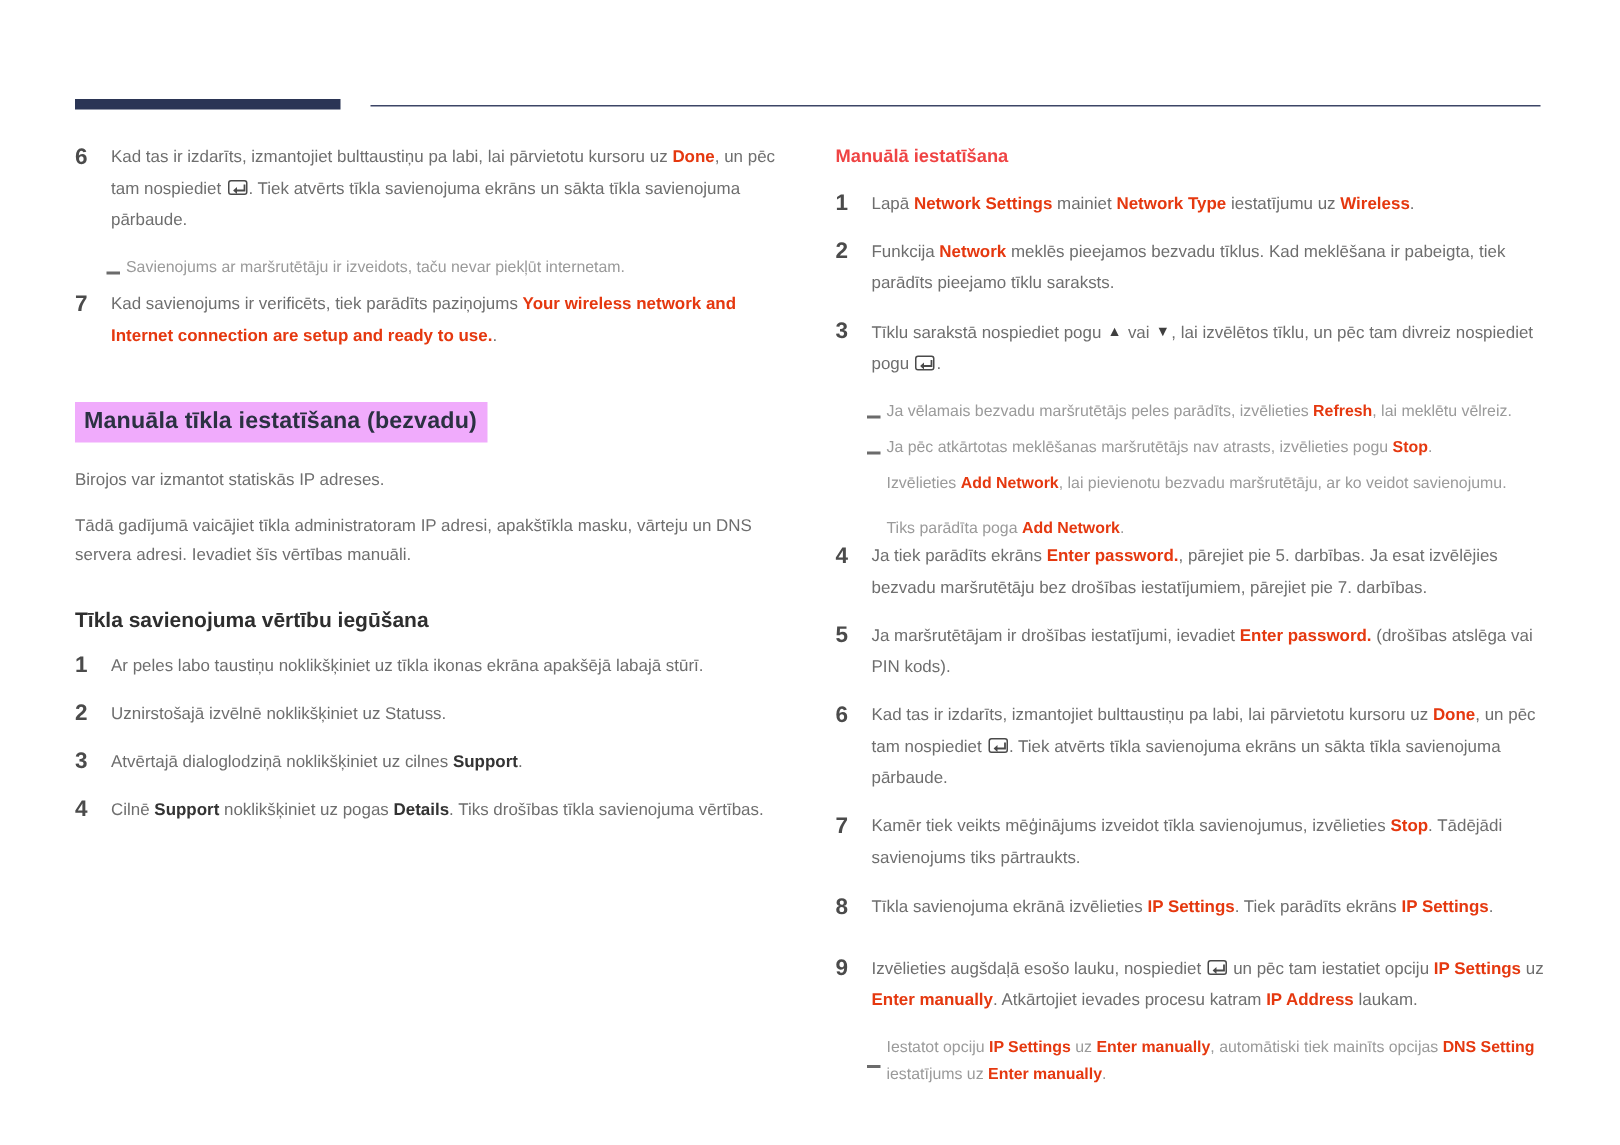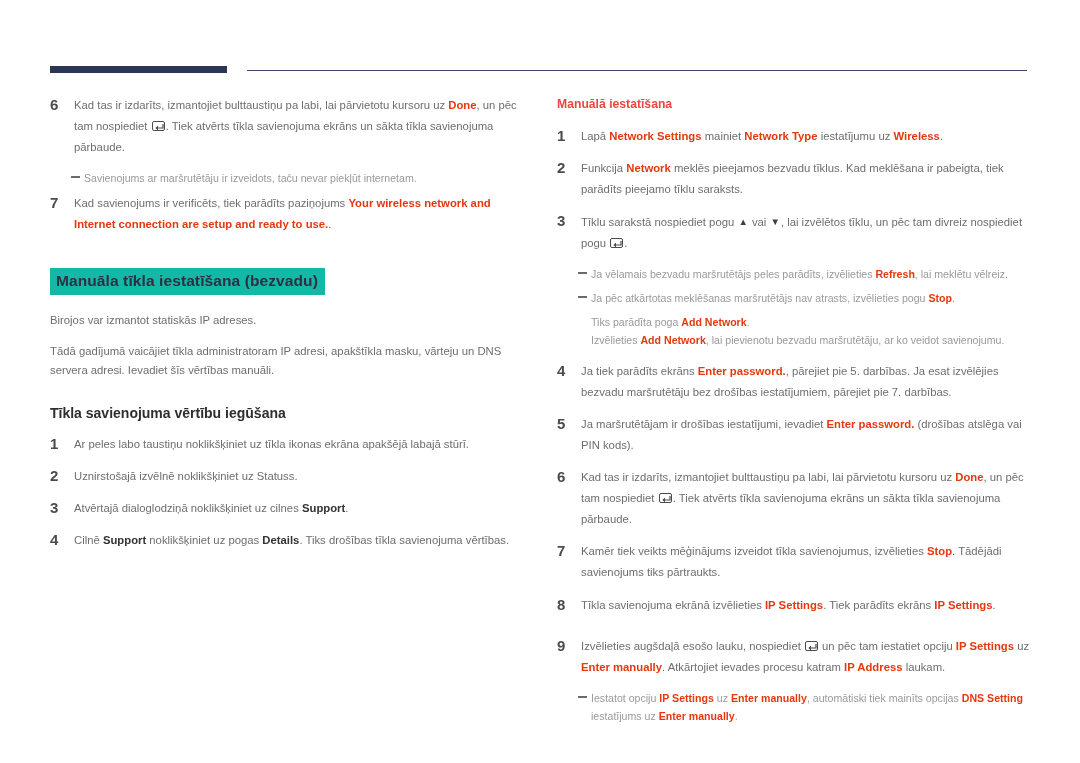--- a/index.html
+++ b/index.html
@@ -65,21 +65,21 @@
     line-height: 19px;
     color: #6e6e6e;
     margin: 0 0 12px 0;
   }
 
   h2.section-title {
     display: inline-block;
     font-size: 15.5px;
     font-weight: bold;
     color: #2b3142;
-    background: #14b8a6;
+    background: #f0abfc;
     padding: 3px 7px 4px 6px;
     margin: 22px 0 16px 0;
     line-height: 20px;
     letter-spacing: 0.1px;
   }
   h3.sub-title {
     font-size: 14px;
     font-weight: bold;
     color: #2e2e2e;
     margin: 24px 0 12px 0;
@@ -110,21 +110,21 @@
   .step-body {
     flex: 1 1 auto;
     font-size: 11.3px;
     line-height: 21px;
     color: #6e6e6e;
   }
 
   
   .note {
     display: flex;
-    align-items: flex-start;
+    align-items: center;
     margin: 5px 0 6px 21px;
   }
   .note-dash {
     flex: 0 0 13px;
     color: #5d5d5d;
     font-size: 11px;
     line-height: 18px;
     padding-top: 0px;
   }
   .note-dash::before {
@@ -275,22 +275,22 @@
 
       <div class="note">
         <div class="note-dash"></div>
         <div class="note-body"><span>Ja vēlamais bezvadu maršrutētājs peles parādīts, izvēlieties </span><span class="ui">Refresh</span><span>, lai meklētu vēlreiz.</span></div>
       </div>
 
       <div class="note">
         <div class="note-dash"></div>
         <div class="note-body"><span>Ja pēc atkārtotas meklēšanas maršrutētājs nav atrasts, izvēlieties pogu </span><span class="ui">Stop</span><span>.</span></div>
       </div>
+      <div class="note-extra" style="margin-bottom:12px;"><span>Izvēlieties </span><span class="ui">Add Network</span><span>, lai pievienotu bezvadu maršrutētāju, ar ko veidot savienojumu.</span></div>
       <div class="note-extra"><span>Tiks parādīta poga </span><span class="ui">Add Network</span><span>.</span></div>
-      <div class="note-extra" style="margin-bottom:12px;"><span>Izvēlieties </span><span class="ui">Add Network</span><span>, lai pievienotu bezvadu maršrutētāju, ar ko veidot savienojumu.</span></div>
 
       <div class="step">
         <div class="step-num">4</div>
         <div class="step-body"><span>Ja tiek parādīts ekrāns </span><span class="ui">Enter password.</span><span>, pārejiet pie 5. darbības. Ja esat izvēlējies bezvadu maršrutētāju bez drošības iestatījumiem, pārejiet pie 7. darbības.</span></div>
       </div>
 
       <div class="step">
         <div class="step-num">5</div>
         <div class="step-body"><span>Ja maršrutētājam ir drošības iestatījumi, ievadiet </span><span class="ui">Enter password.</span><span> (drošības atslēga vai PIN kods).</span></div>
       </div>

